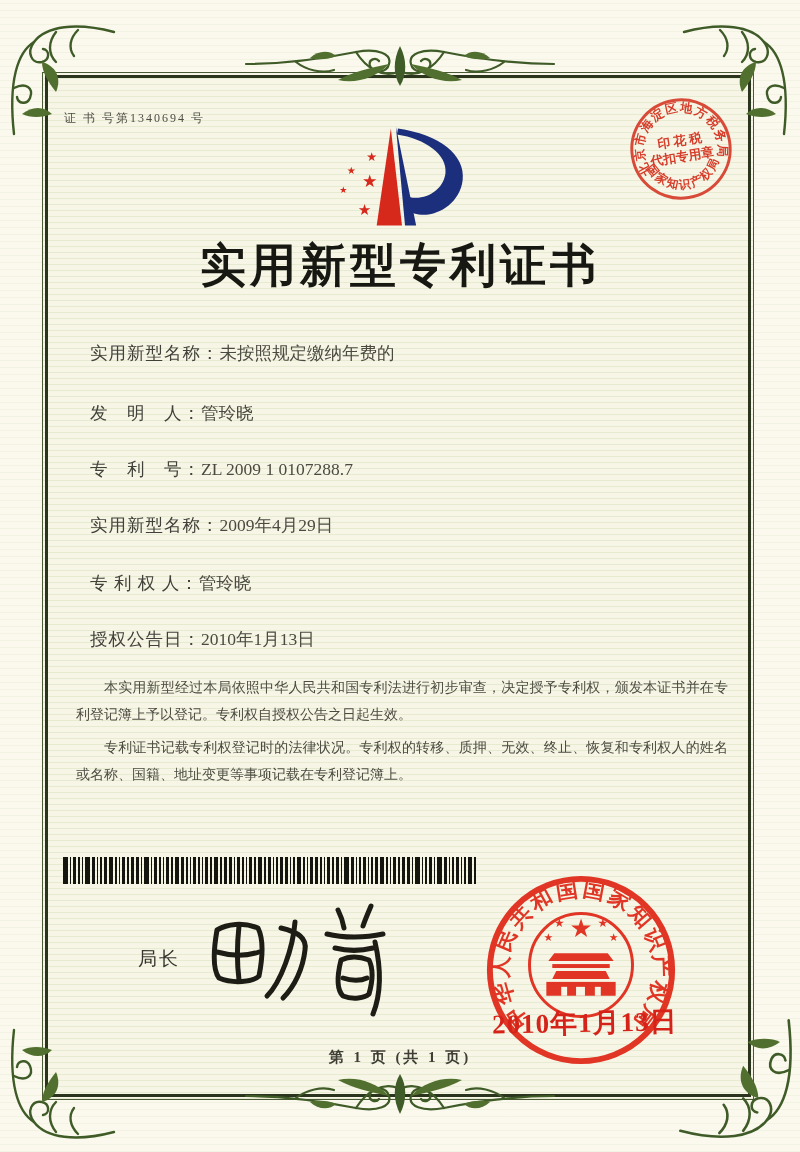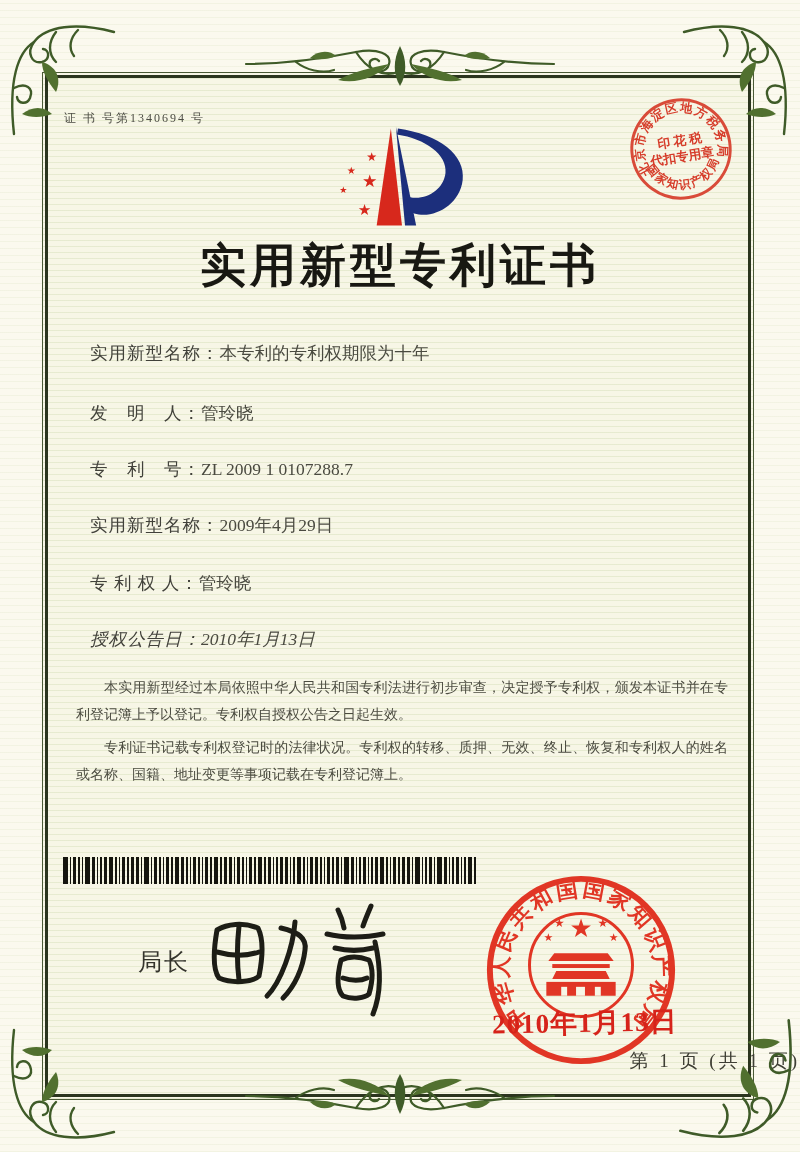--- a/index.html
+++ b/index.html
@@ -33,38 +33,38 @@
     font-size:46px;font-weight:bold;color:#181812;letter-spacing:4px;
   }
   .field{position:absolute;left:90px;font-size:17.5px;white-space:nowrap;}
   .field .lbl{color:#41413a;letter-spacing:1px;}
   .field .val{color:#4a4a40;}
   .field:nth-of-type(1){top:341px;}
   .field:nth-of-type(2){top:401px;}
   .field:nth-of-type(3){top:457px;}
   .field:nth-of-type(4){top:513px;}
   .field:nth-of-type(5){top:571px;}
-  .field:nth-of-type(6){top:627px;font-style:italic;}
+  .field:nth-of-type(6){top:627px;}
   .body-text{
     left:76px;top:674px;width:652px;font-size:14px;line-height:27.4px;
     color:#4b4b40;text-align:justify;
   }
   .body-text p{margin:0 0 5px 0;text-indent:2em;}
   .barcode{
     left:63px;top:857px;width:413px;height:27px;display:flex;gap:2px;overflow:hidden;
   }
   .barcode span{background:#15150f;height:100%;flex:0 0 auto;}
-  .signer-title{left:138px;top:946px;font-size:24px;color:#34342c;letter-spacing:2px;}
+  .signer-title{left:138px;top:946px;font-size:19px;color:#34342c;letter-spacing:2px;}
   .issue-date{
     left:492px;top:1005px;font-size:27px;font-weight:bold;color:#d6231a;
     letter-spacing:1px;transform:rotate(-1deg);z-index:6;white-space:nowrap;
   }
   .page-footer{
-    left:0;top:1048px;width:100%;text-align:right;font-size:19px;
-    letter-spacing:3px;color:#3e3e34;
+    left:0;top:1048px;width:100%;text-align:center;font-size:15px;
+    letter-spacing:3px;color:#3e3e34;font-weight:bold;
   }
   .seal-tax{left:622px;top:90px;transform:rotate(-9deg);z-index:4;}
   .seal-office{left:477px;top:866px;z-index:5;}
   .logo{left:318px;top:124px;}
   .signature{left:203px;top:898px;z-index:2;}
   .ornament{z-index:3;pointer-events:none;}
 </style>
 </head>
 <body>
 
@@ -155,21 +155,21 @@
       <text x="46" y="90" font-size="15" text-anchor="middle">★</text>
     </g>
     <polygon points="72,4 83,100 58,100" fill="#d7281c"></polygon>
     <polygon points="77,2 97,100 86,100" fill="#1c2f7c"></polygon>
     <path d="M79,4 C120,10 146,30 143,55 C140,80 114,94 95,88 C88,85 86,78 91,72 C108,75 124,64 126,48 C128,30 106,14 78,10 Z" fill="#1c2f7c"></path>
   </svg>
 
   <div class="abs title">实用新型专利证书</div>
 
   <div>
-    <div class="field"><span class="lbl">实用新型名称：</span><span class="val">本专利的专利权期限为十年</span></div>
+    <div class="field"><span class="lbl">实用新型名称：</span><span class="val">未按照规定缴纳年费的</span></div>
     <div class="field"><span class="lbl">发　明　人：</span><span class="val">管玲晓</span></div>
     <div class="field"><span class="lbl">专　利　号：</span><span class="val">ZL 2009 1 0107288.7</span></div>
     <div class="field"><span class="lbl">实用新型名称：</span><span class="val">2009年4月29日</span></div>
     <div class="field"><span class="lbl">专 利 权 人：</span><span class="val">管玲晓</span></div>
     <div class="field"><span class="lbl">授权公告日：</span><span class="val">2010年1月13日</span></div>
   </div>
 
   <div class="abs body-text">
     <p>本实用新型经过本局依照中华人民共和国专利法进行初步审查，决定授予专利权，颁发本证书并在专利登记簿上予以登记。专利权自授权公告之日起生效。</p>
     <p>专利证书记载专利权登记时的法律状况。专利权的转移、质押、无效、终止、恢复和专利权人的姓名或名称、国籍、地址变更等事项记载在专利登记簿上。</p>

